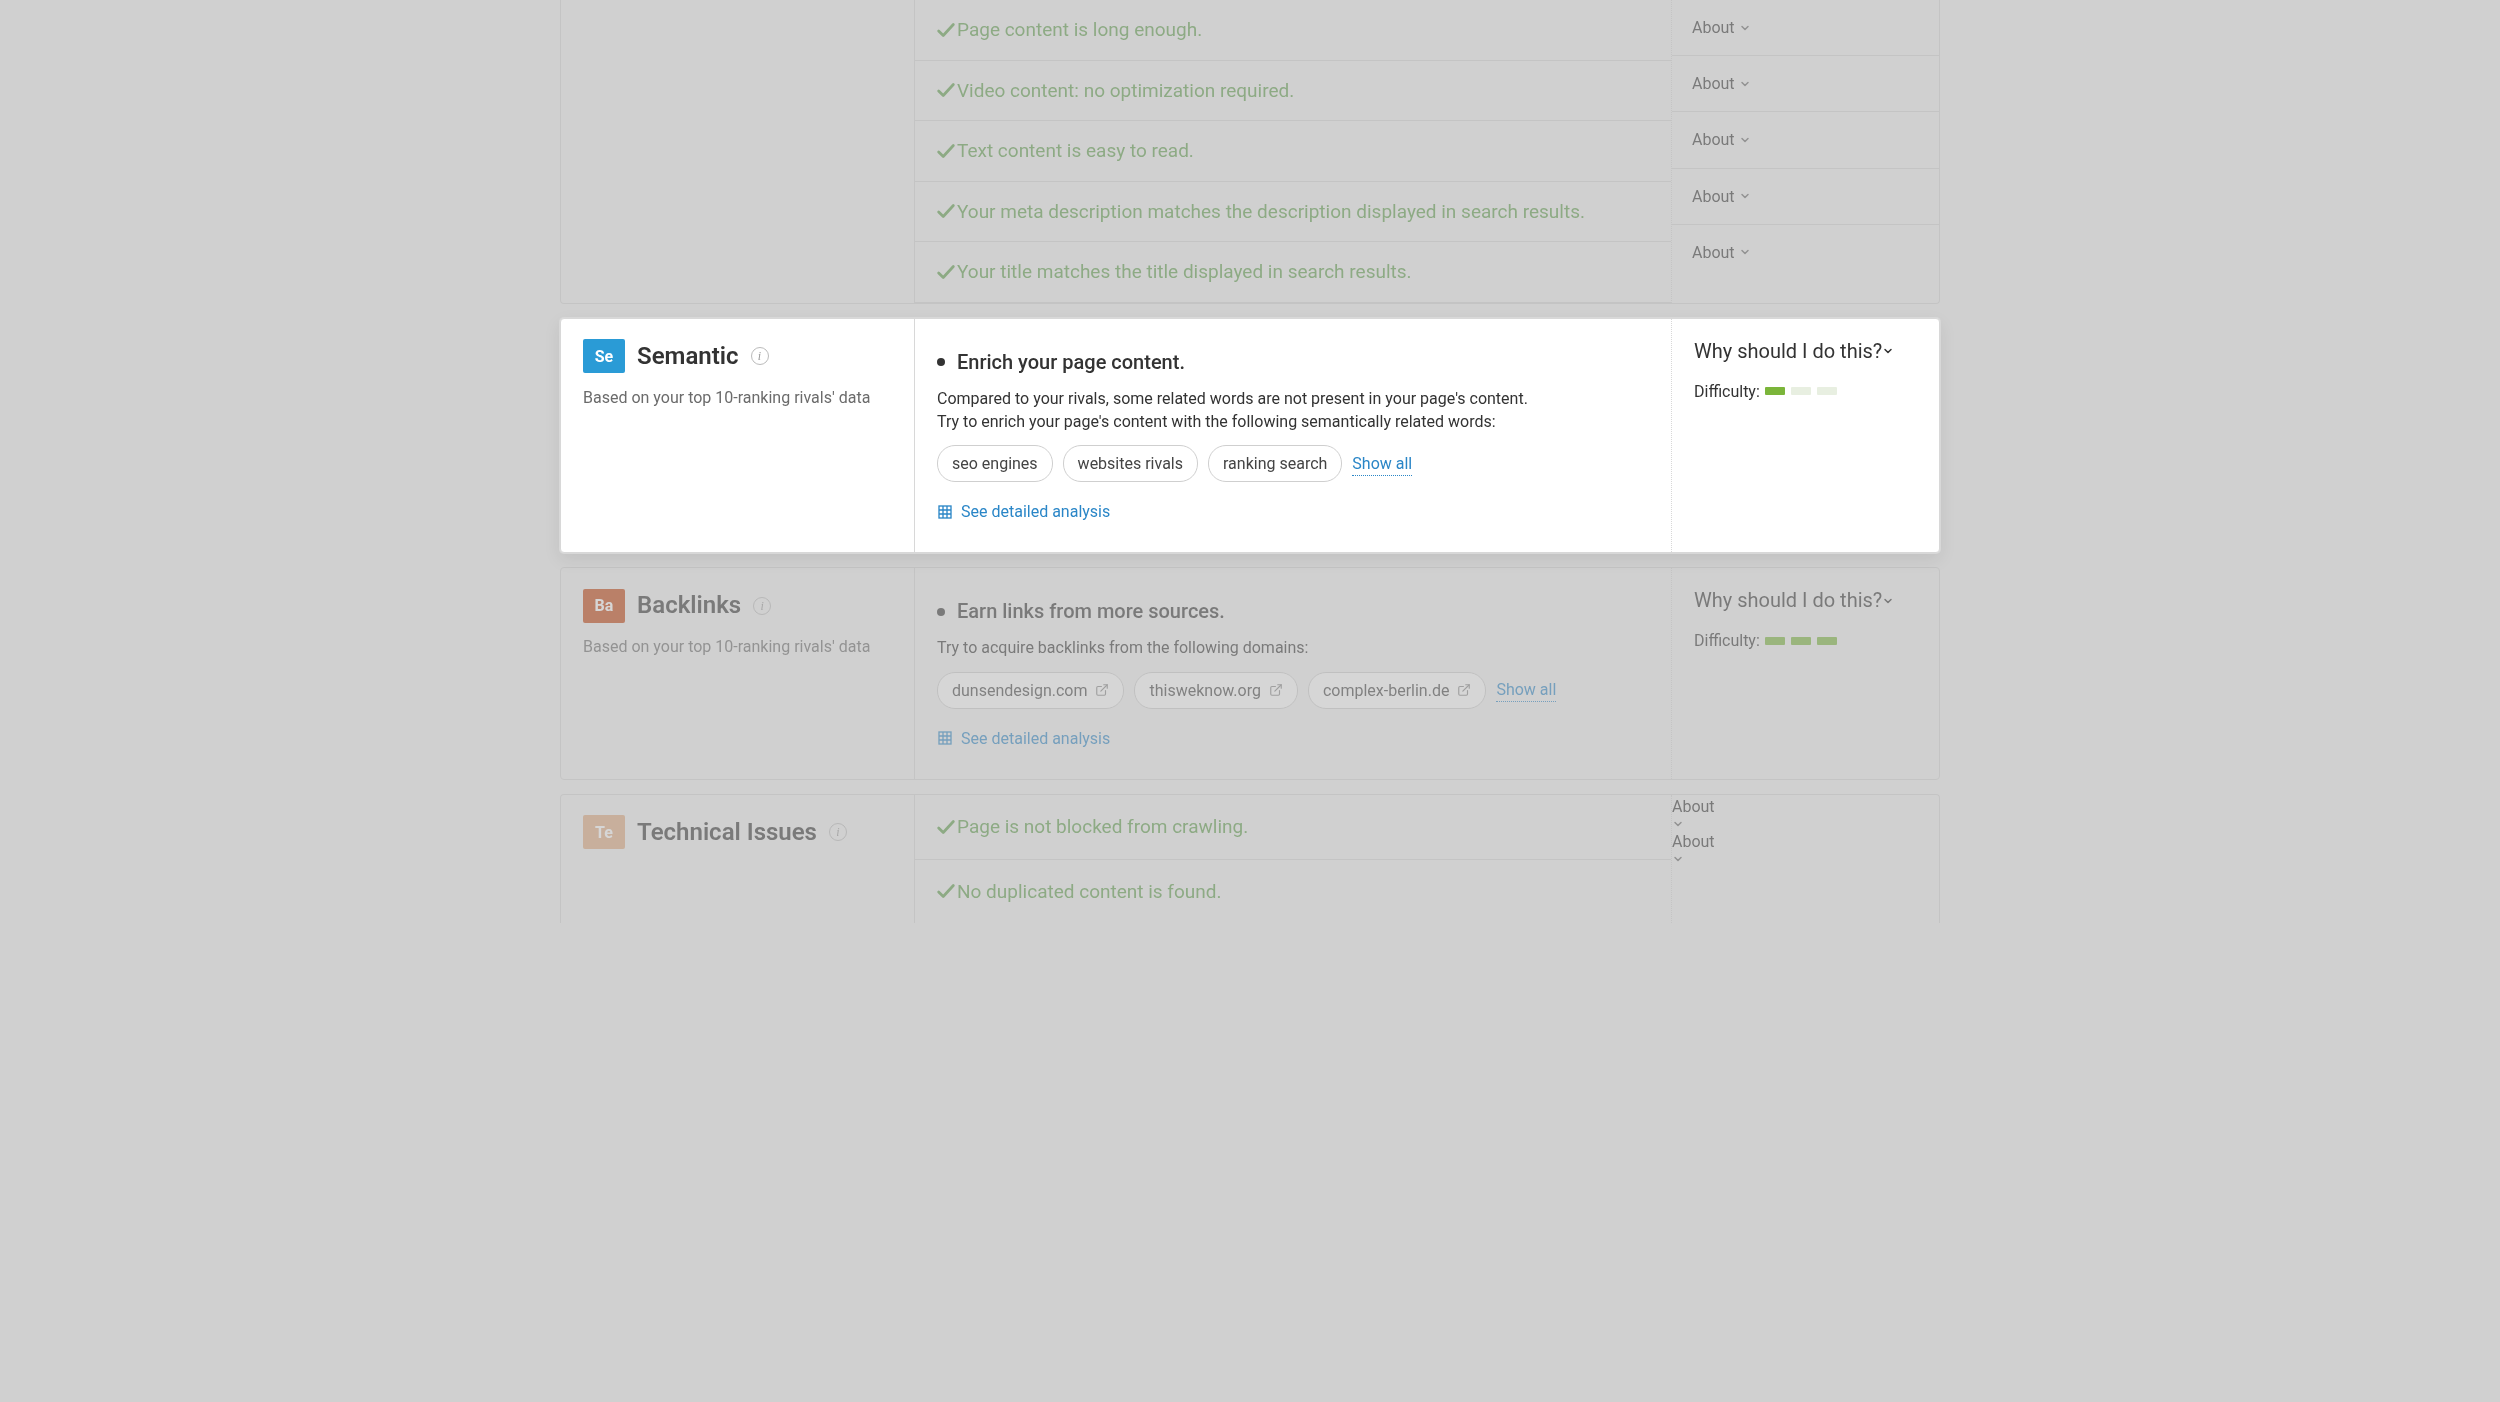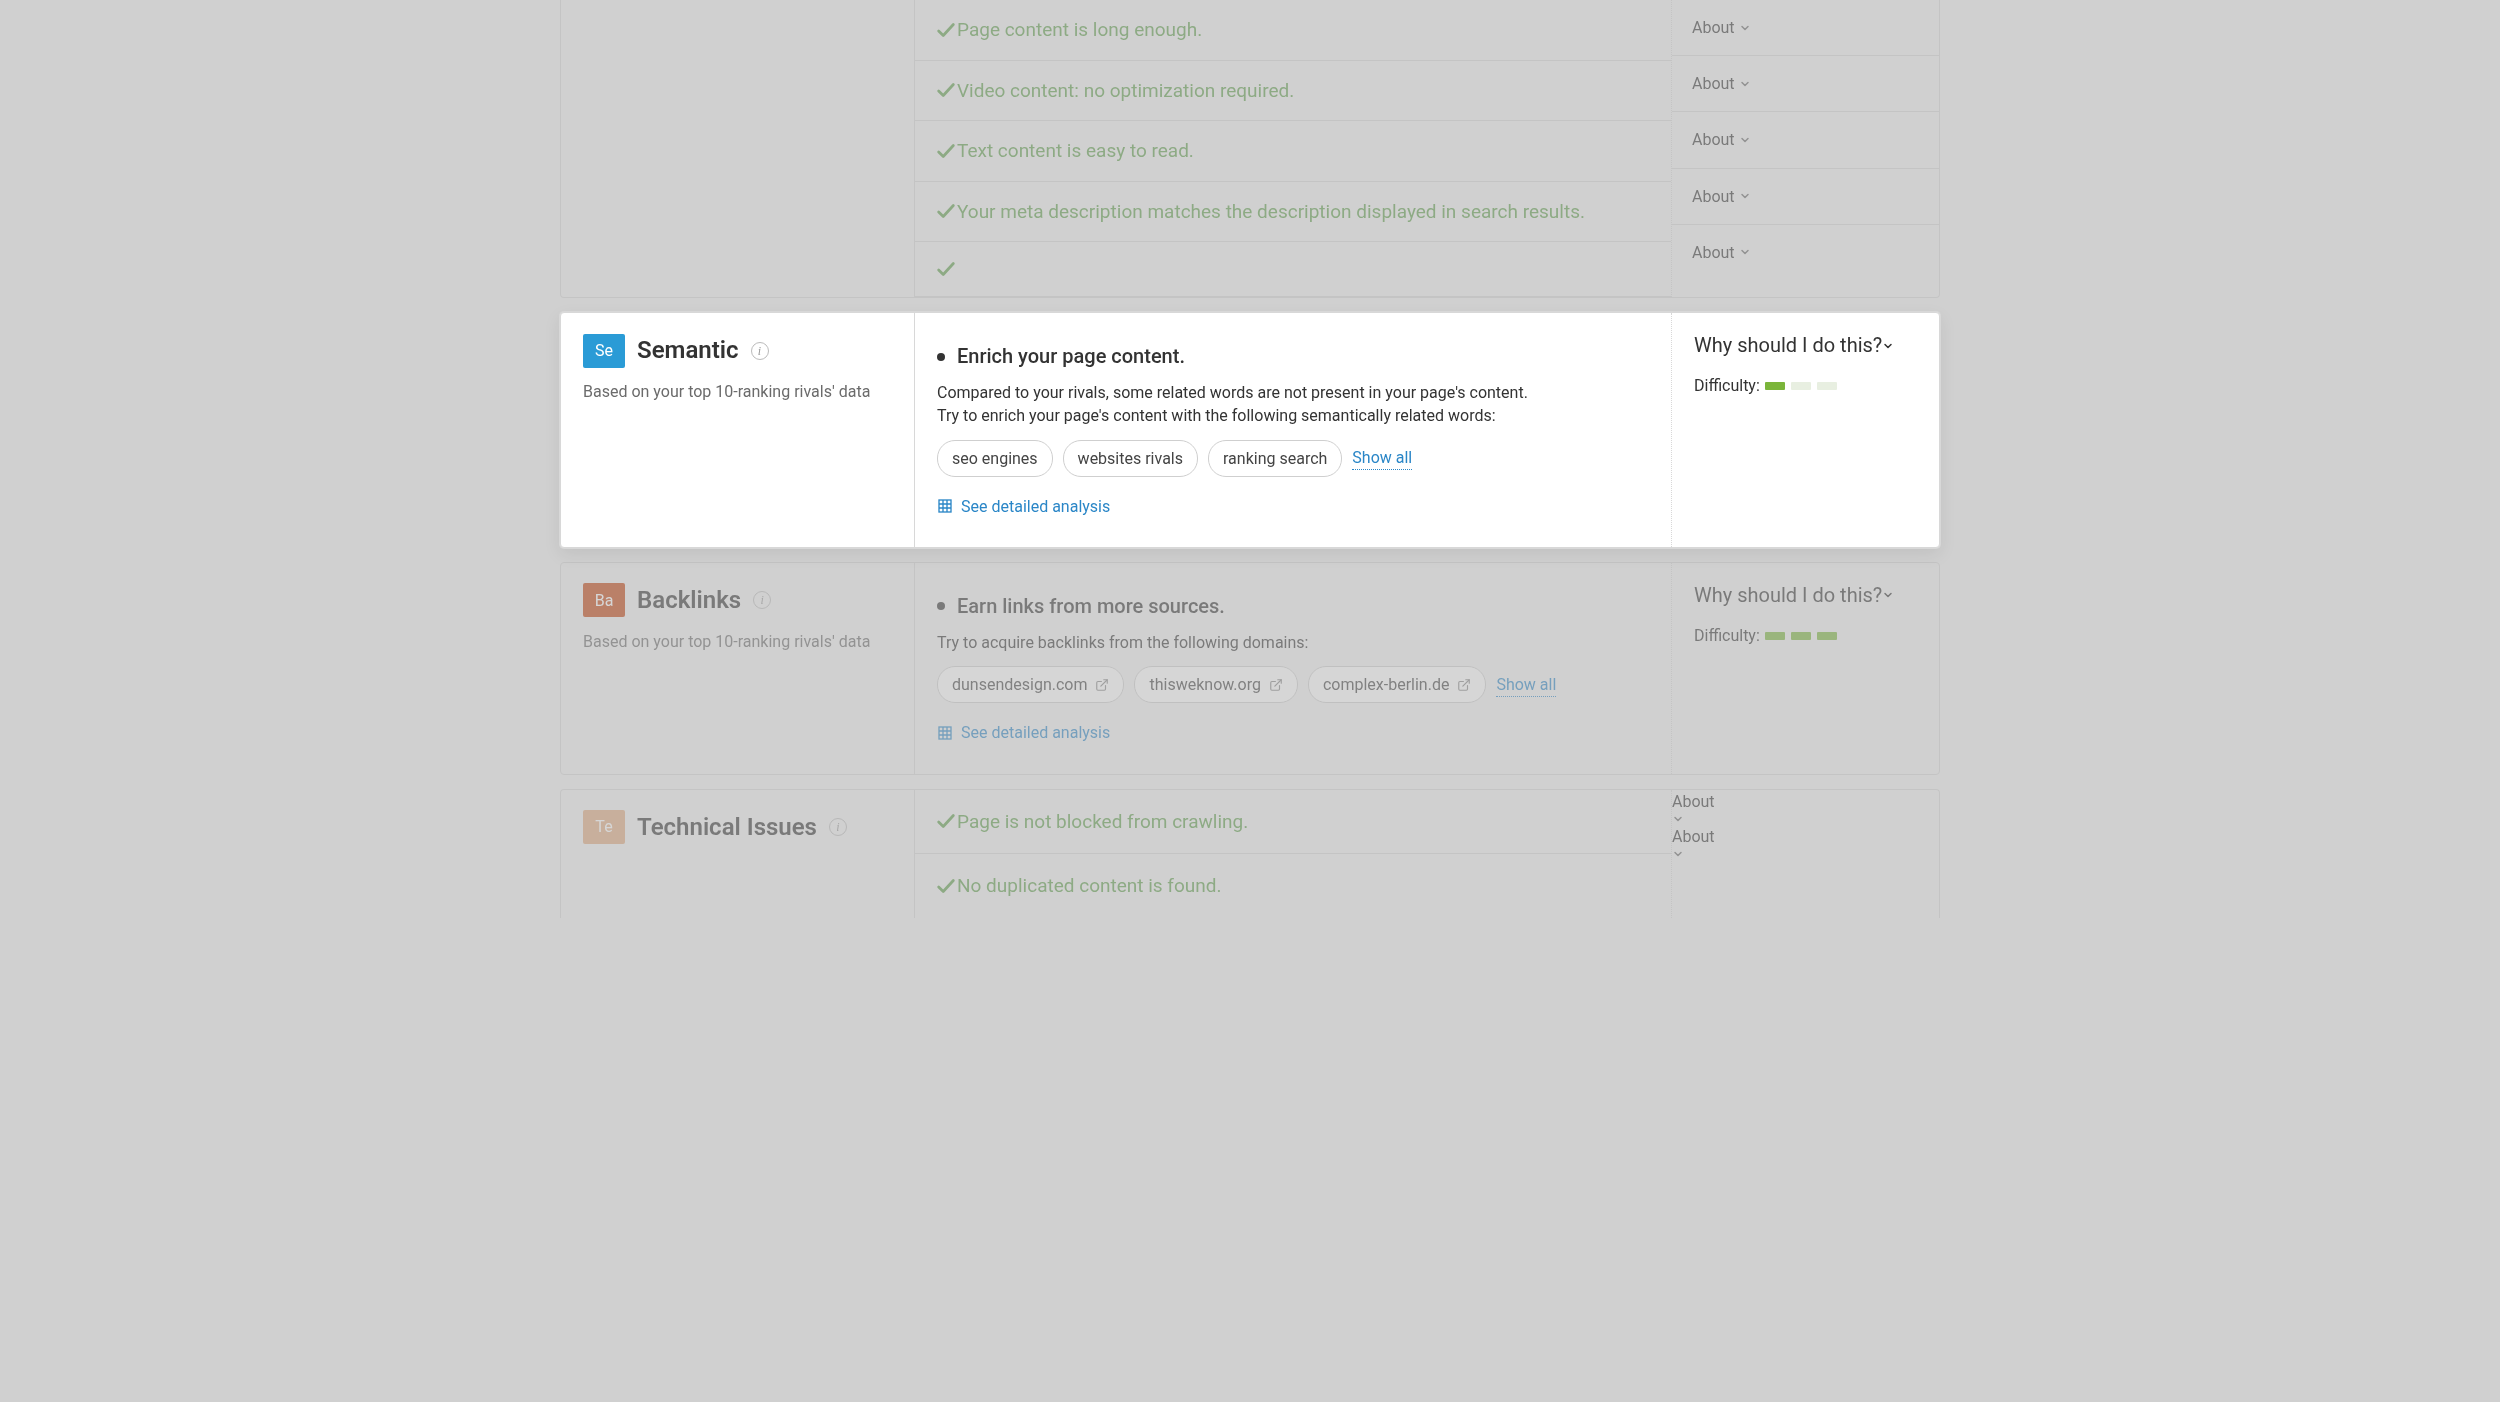--- a/index.html
+++ b/index.html
@@ -50,21 +50,21 @@
     display:flex;align-items:center;
     padding:18px 20px;border-bottom:1px solid var(--border);
     color:var(--greenText);font-size:19px;
   }
   .row:last-child{border-bottom:none}
   .row .msg{flex:1;}
   .check{color:var(--green);}
   .check svg{width:22px;height:22px;display:block}
   .bullet{width:8px;height:8px;border-radius:50%;background:#333;flex:0 0 auto}
   .sec-head{display:flex;align-items:center;gap:12px}
-  .badge{display:inline-flex;align-items:center;justify-content:center;width:42px;height:34px;color:#fff;font-weight:400;font-size:16px;border-radius:2px}
+  .badge{display:inline-flex;align-items:center;justify-content:center;width:42px;height:34px;color:#fff;font-weight:700;font-size:16px;border-radius:2px}
   .badge.se{background:#2a9bd6}
   .badge.ba{background:#c2410c}
   .badge.te{background:#e0a97e}
   .sec-title{font-size:24px;font-weight:600;color:#333}
   .info-icon{display:inline-flex;align-items:center;justify-content:center;width:18px;height:18px;border:1px solid #bbb;border-radius:50%;color:#999;font-style:italic;font-size:12px;font-family:Georgia,serif;line-height:1}
   .sec-sub{color:var(--muted);margin-top:12px;font-size:16px}
   .mid-body{padding:29px 22px}
   .mid-title{display:flex;align-items:center;gap:12px;color:#333;font-size:20px;font-weight:500}
   .mid-desc{color:var(--text);font-size:16px;margin-top:10px}
   .chips{display:flex;flex-wrap:wrap;gap:10px;margin-top:12px;align-items:center}
@@ -136,20 +136,21 @@
             </svg>
           </span>
         <span class="msg">Your meta description matches the description displayed in search results.</span>
       </div>
       <div class="row">
         <span class="check">
             <svg viewBox="0 0 24 24" fill="none" stroke="currentColor" stroke-width="3" stroke-linecap="round" stroke-linejoin="round">
               <polyline points="4 13 9 18 20 6"></polyline>
             </svg>
           </span>
+        <span class="msg">Your title matches the title displayed in search results.</span>
       </div>
     </div>
     <div class="col-right" style="padding:0">
       <div class="col-right-row">
         <span>About</span>
         <span class="chev" style="margin-left:4px;color:var(--muted)">
             <svg viewBox="0 0 24 24" fill="none" stroke="currentColor" stroke-width="3" stroke-linecap="round" stroke-linejoin="round">
               <polyline points="6 9 12 15 18 9"></polyline>
             </svg>
           </span>

